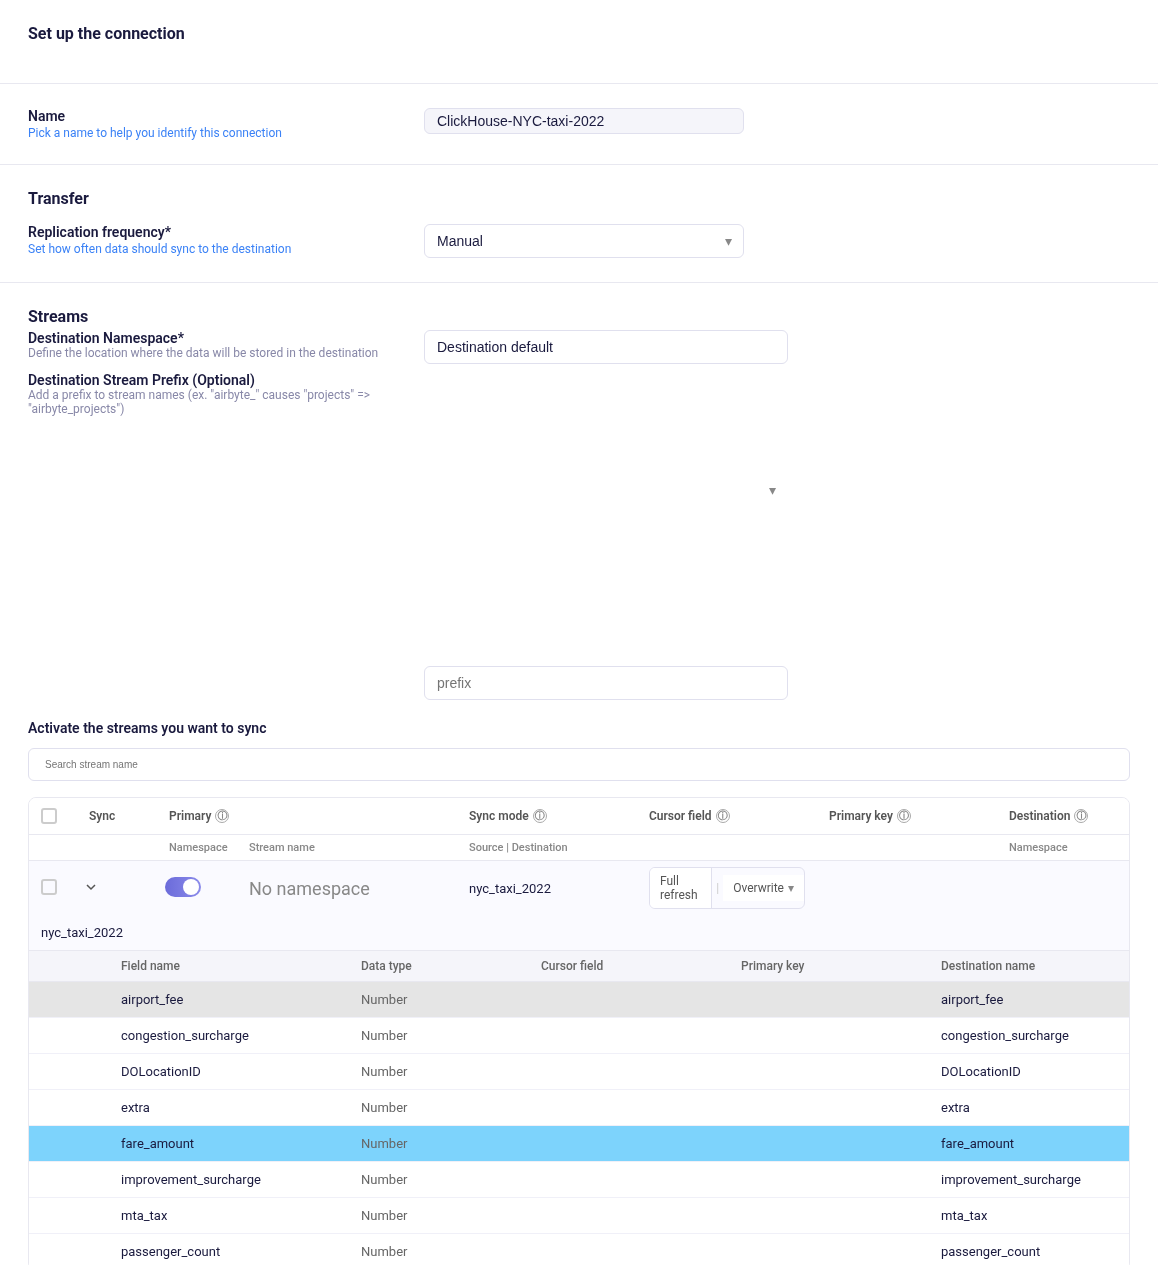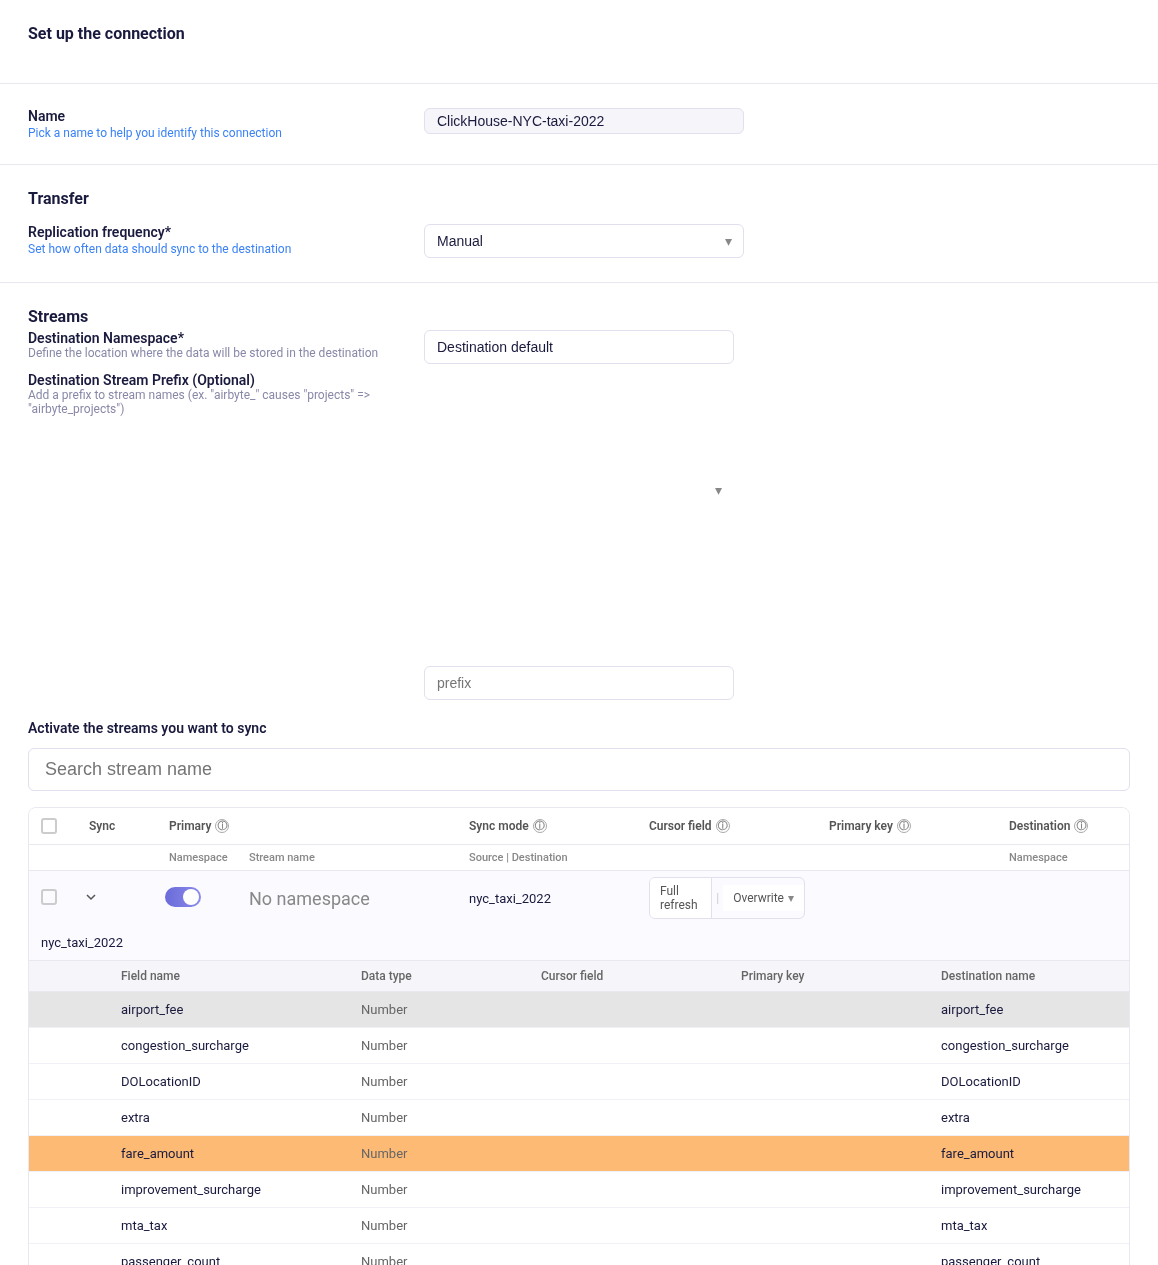--- a/index.html
+++ b/index.html
@@ -72,21 +72,21 @@
     .select-wrapper::after {
       content: '▾';
       position: absolute;
       right: 12px;
       top: 50%;
       transform: translateY(-50%);
       color: #888;
       pointer-events: none;
     }
     .prefix-input {
-      width: 310px;
+      width: 364px;
       padding: 8px 12px;
       border: 1px solid #e0e0ee;
       border-radius: 6px;
       background: #fff;
       font-size: 14px;
       color: #aaa;
       outline: none;
       margin-top: 8px;
     }
     .streams-section {
@@ -129,21 +129,21 @@
       color: #1a1a3e;
       margin-top: 20px;
       margin-bottom: 12px;
     }
     .search-box {
       width: 100%;
       padding: 10px 16px;
       border: 1px solid #e0e0ee;
       border-radius: 6px;
       background: #fff;
-      font-size: 18px;
+      font-size: 10px;
       color: #aaa;
       outline: none;
       margin-bottom: 16px;
     }
     .table-container {
       border: 1px solid #e8e8f0;
       border-radius: 8px;
       overflow: hidden;
     }
     .table-header-cell {
@@ -414,21 +414,21 @@
       <div style="padding:10px 12px;font-size:13px;color:#1a1a3e;">DOLocationID</div>
     </div>
             <div style="display: grid; grid-template-columns: 80px 240px 180px 200px 200px 1fr; border-bottom: 1px solid rgb(240, 240, 248); align-items: center; background: rgb(255, 255, 255);">
       <div style="padding:10px 12px;"></div>
       <div style="padding:10px 12px;font-size:13px;color:#1a1a3e;">extra</div>
       <div style="padding:10px 12px;font-size:13px;color:#666;">Number</div>
       <div style="padding:10px 12px;"></div>
       <div style="padding:10px 12px;"></div>
       <div style="padding:10px 12px;font-size:13px;color:#1a1a3e;">extra</div>
     </div>
-            <div style="display: grid; grid-template-columns: 80px 240px 180px 200px 200px 1fr; border-bottom: 1px solid rgb(240, 240, 248); align-items: center; background: #fdba74;">
+            <div style="display: grid; grid-template-columns: 80px 240px 180px 200px 200px 1fr; border-bottom: 1px solid rgb(240, 240, 248); align-items: center; background: #7dd3fc;">
       <div style="padding:10px 12px;"></div>
       <div style="padding:10px 12px;font-size:13px;color:#1a1a3e;">fare_amount</div>
       <div style="padding:10px 12px;font-size:13px;color:#666;">Number</div>
       <div style="padding:10px 12px;"></div>
       <div style="padding:10px 12px;"></div>
       <div style="padding:10px 12px;font-size:13px;color:#1a1a3e;">fare_amount</div>
     </div>
             <div style="display: grid; grid-template-columns: 80px 240px 180px 200px 200px 1fr; border-bottom: 1px solid rgb(240, 240, 248); align-items: center; background: rgb(255, 255, 255);">
       <div style="padding:10px 12px;"></div>
       <div style="padding:10px 12px;font-size:13px;color:#1a1a3e;">improvement_surcharge</div>

